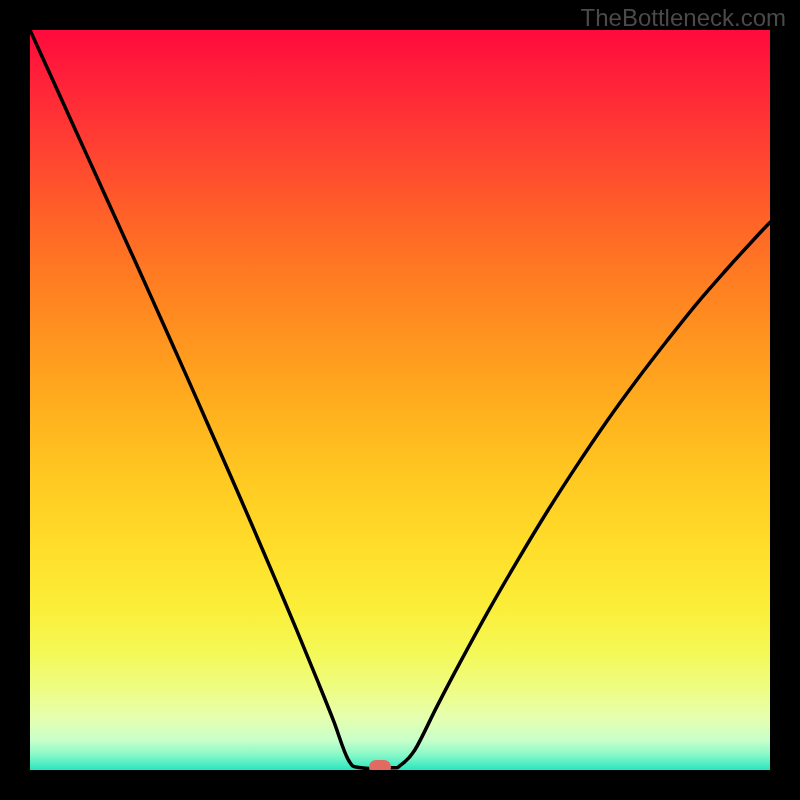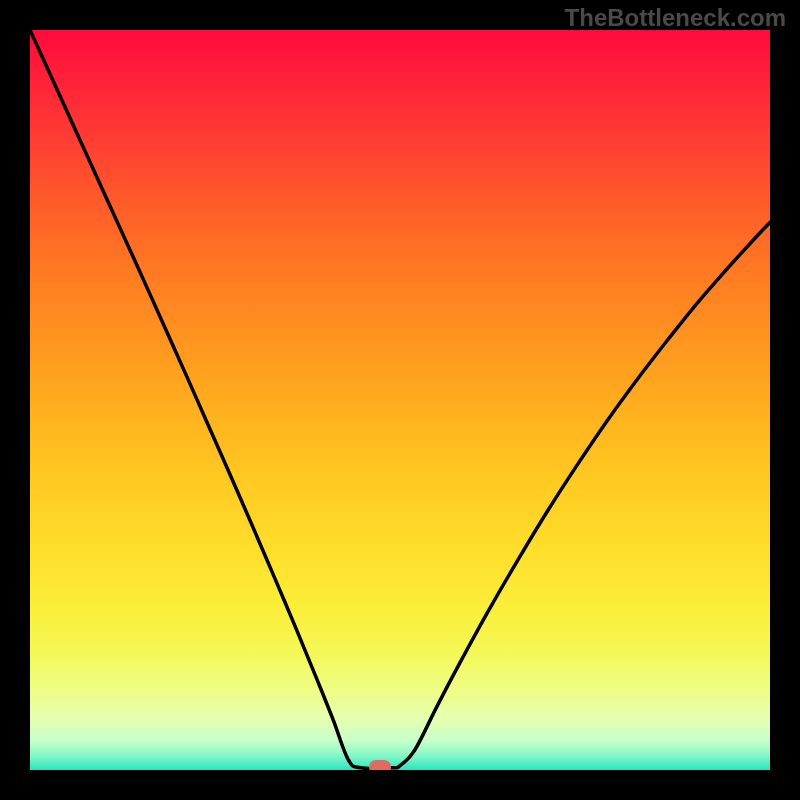--- a/index.html
+++ b/index.html
@@ -9,21 +9,21 @@
     background: #000;
     position: relative;
     font-family: Arial, Helvetica, sans-serif;
   }
   .watermark {
     position: absolute;
     top: 4px;
     right: 14px;
     color: #4a4a4a;
     font-size: 24px;
-    font-weight: bold;
+    font-weight: normal;
     z-index: 10;
   }
   .plot-area {
     position: absolute;
     left: 30px;
     top: 30px;
     width: 740px;
     height: 740px;
     overflow: hidden;
   }

